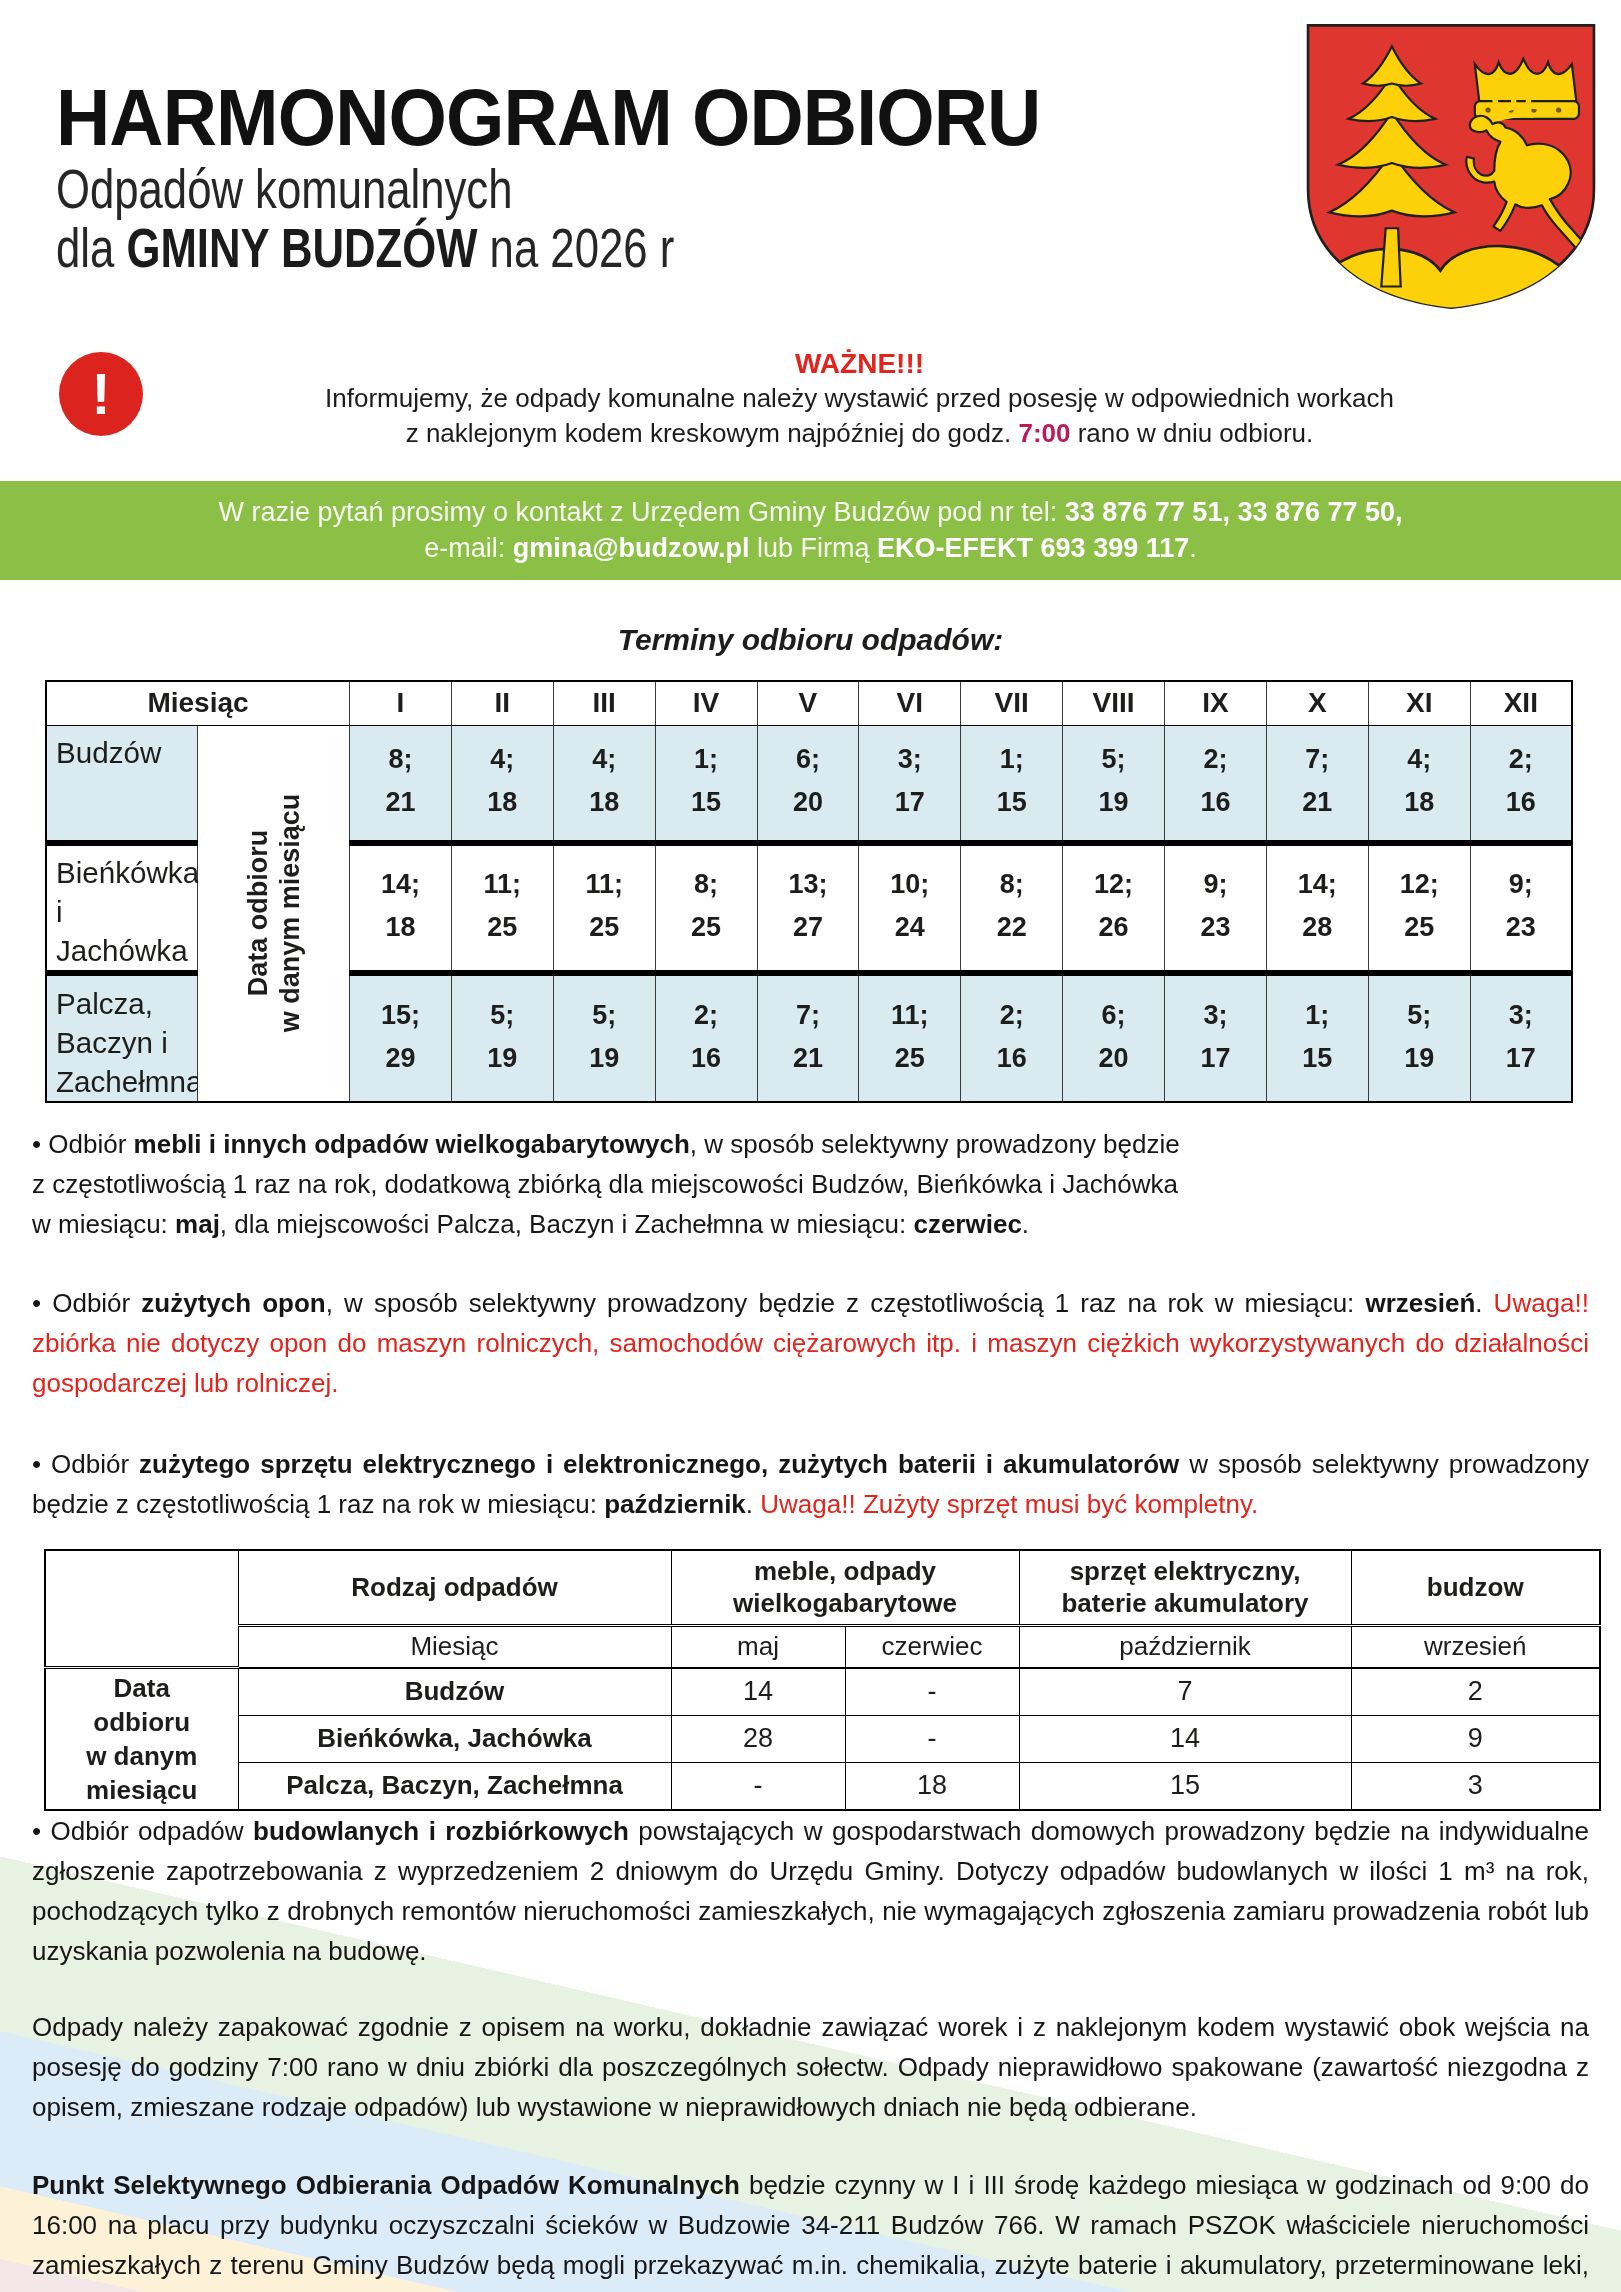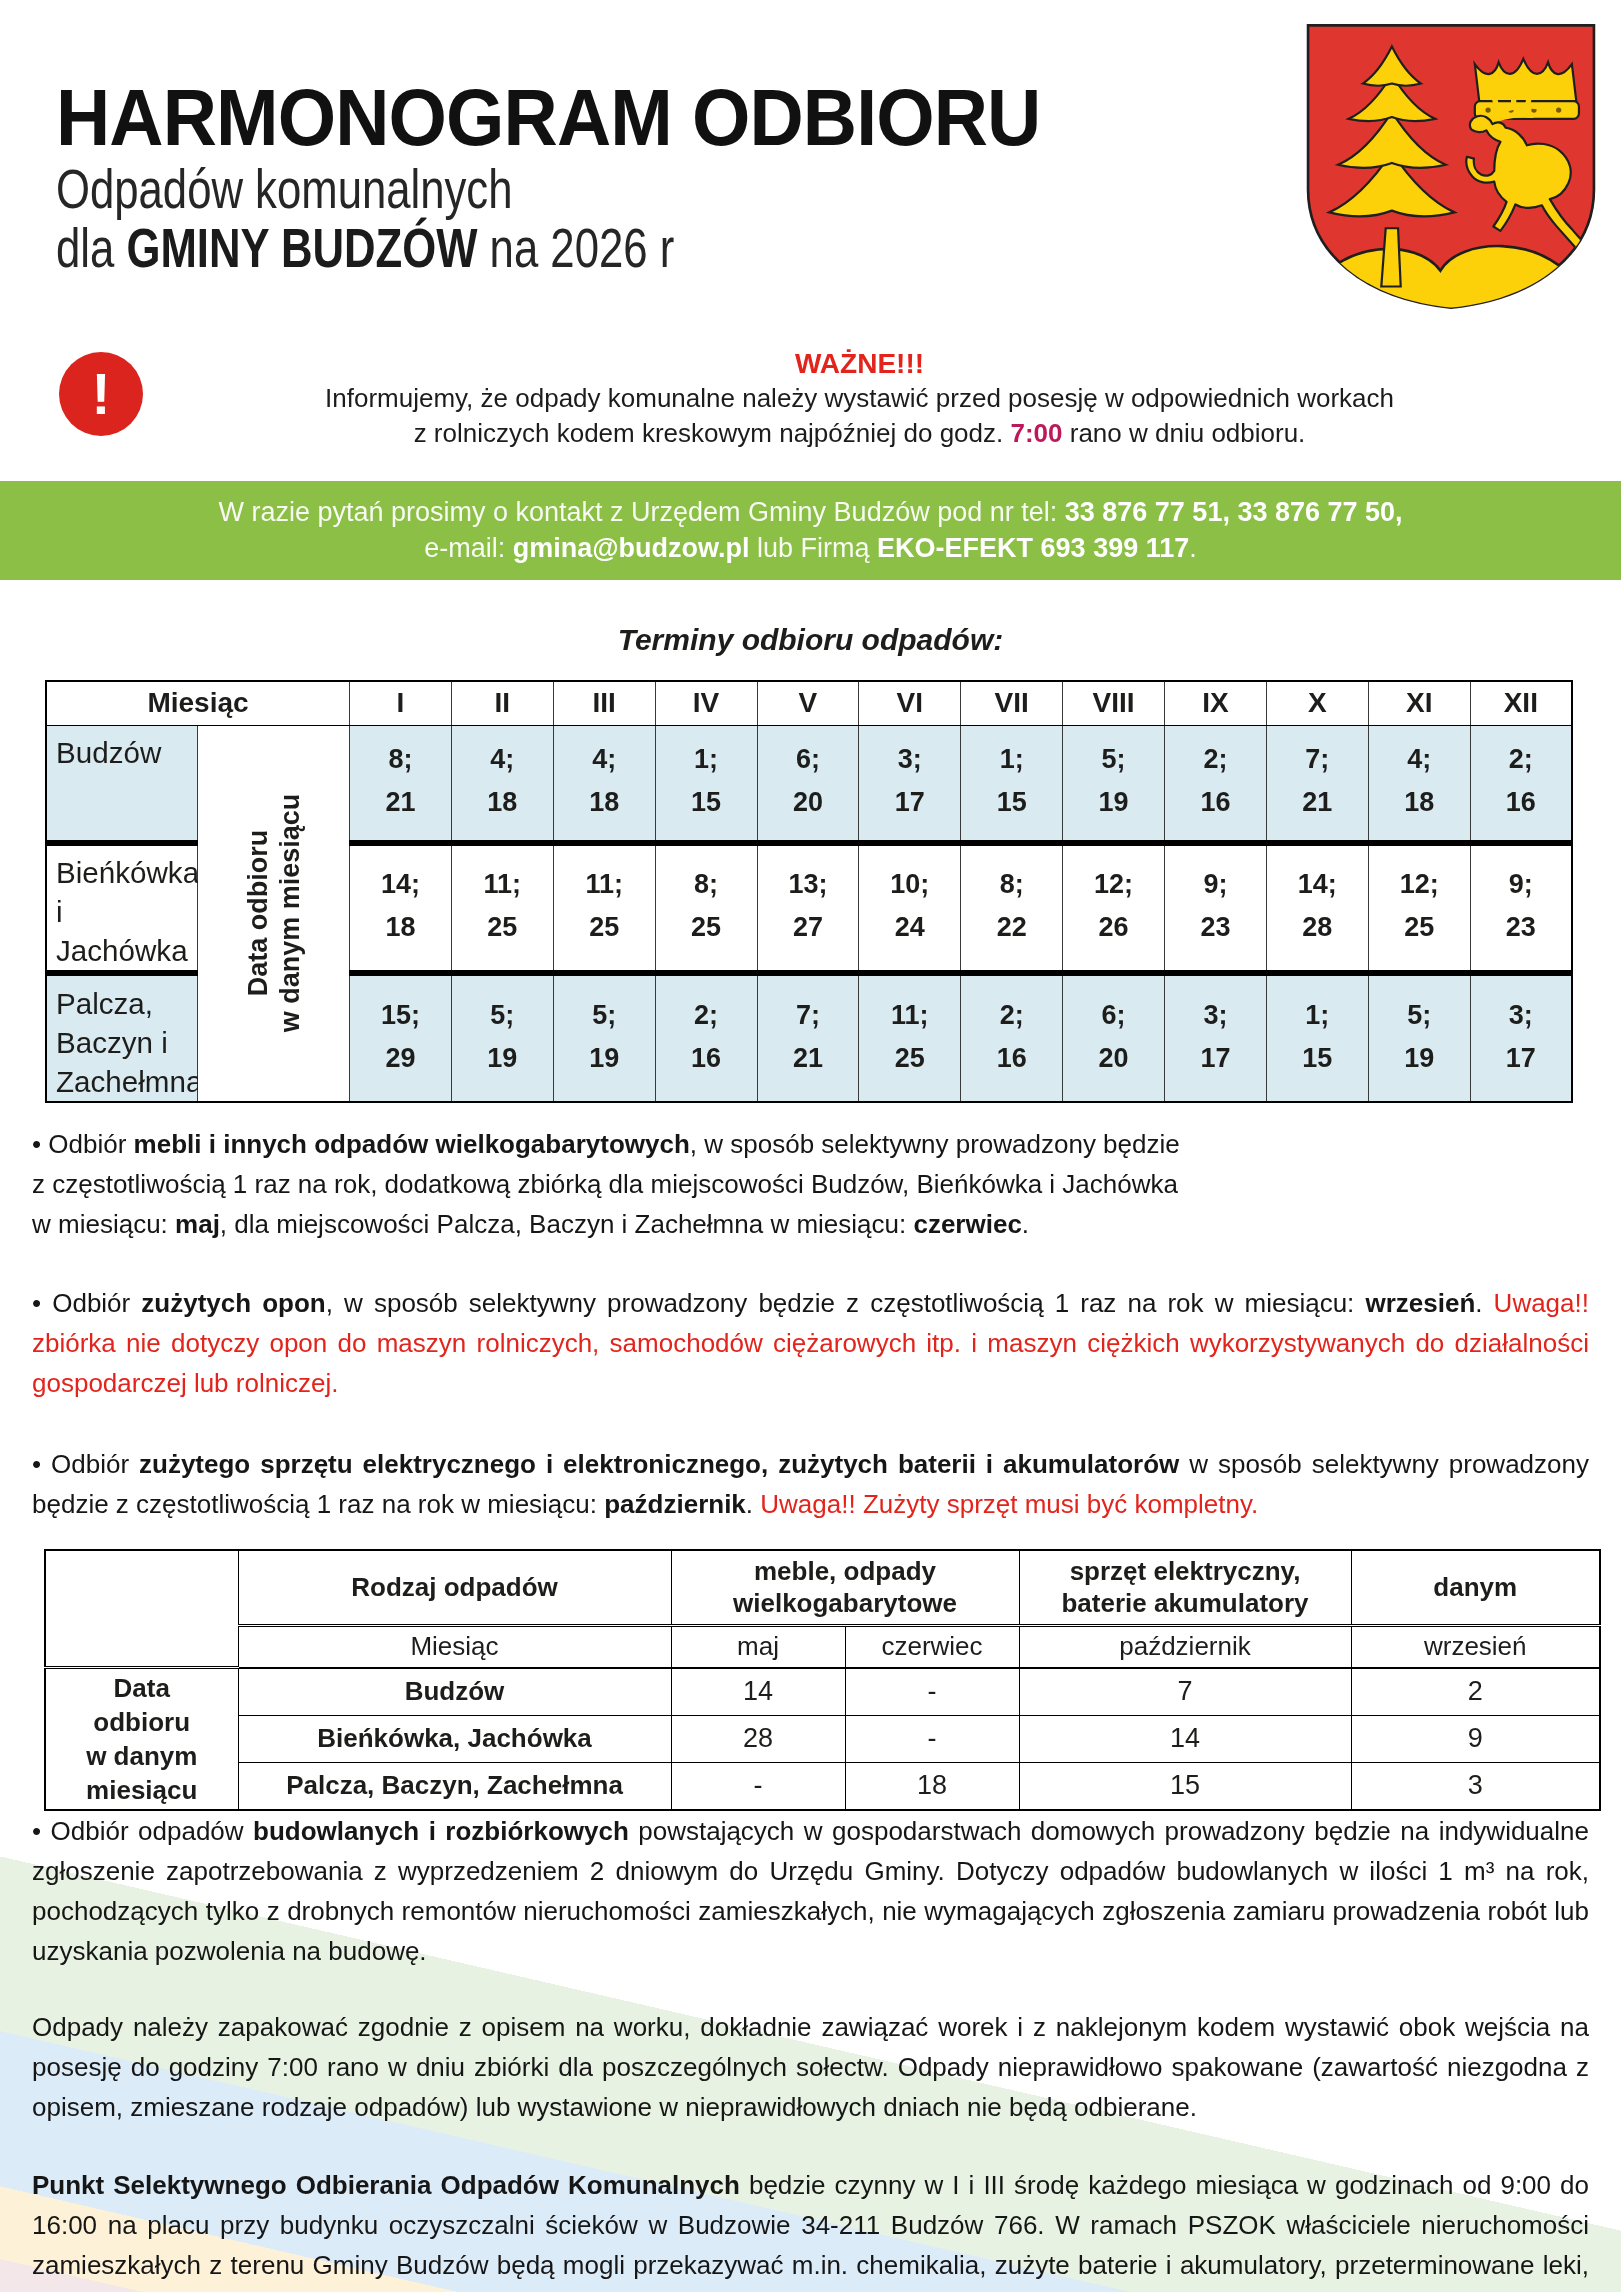--- a/index.html
+++ b/index.html
@@ -146,21 +146,21 @@
       <div class="title-sub">Odpadów komunalnych</div>
       <div class="title-sub"><span>dla </span><span class="b">GMINY BUDZÓW</span><span> na 2026 r</span></div>
     </div>
 
     <div class="warn">
       <div class="warn-icon">
           <span>!</span>
         </div>
       <div class="warn-heading">WAŻNE!!!</div>
       <div class="warn-text">Informujemy, że odpady komunalne należy wystawić przed posesję w odpowiednich workach</div>
-      <div class="warn-text"><span>z rolniczych kodem kreskowym najpóźniej do godz. </span><span class="time">7:00</span><span>  rano w dniu odbioru.</span></div>
+      <div class="warn-text"><span>z naklejonym kodem kreskowym najpóźniej do godz. </span><span class="time">7:00</span><span>  rano w dniu odbioru.</span></div>
     </div>
 
     <div class="contact">
       <div><span>W razie pytań prosimy o kontakt z Urzędem Gminy Budzów pod nr tel: </span><span class="b">33 876 77 51, 33 876 77 50,</span></div>
       <div><span>e-mail: </span><span class="b">gmina@budzow.pl</span><span> lub Firmą </span><span class="b">EKO-EFEKT 693 399 117</span><span>.</span></div>
     </div>
 
     <div class="sched-title">Terminy odbioru odpadów:</div>
 
     <table class="t1">
@@ -291,21 +291,21 @@
           <col style="width:249px">
       </colgroup>
       <tbody>
           <tr class="hr1">
         <th class="empty" rowspan="2"></th>
         <th>Rodzaj odpadów</th>
         <th colspan="2">meble, odpady
 wielkogabarytowe</th>
         <th>sprzęt elektryczny,
 baterie akumulatory</th>
-        <th>danym</th>
+        <th>budzow</th>
       </tr>
       <tr class="hr2">
         <th>Miesiąc</th>
         <th>maj</th>
         <th>czerwiec</th>
         <th>październik</th>
         <th>wrzesień</th>
       </tr>
       <tr>
         <td class="side" rowspan="3">Data

